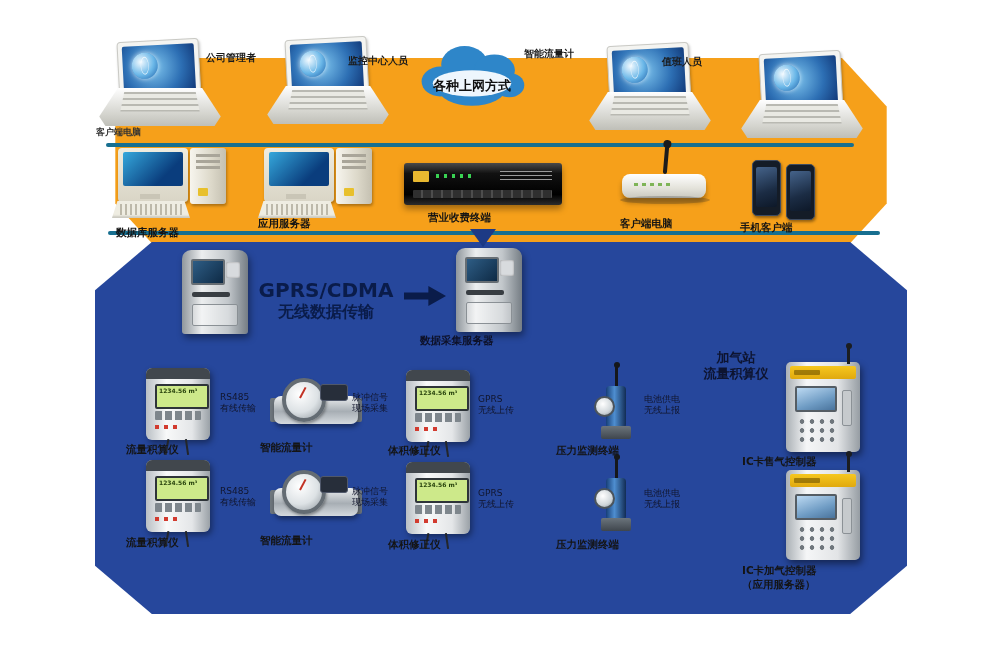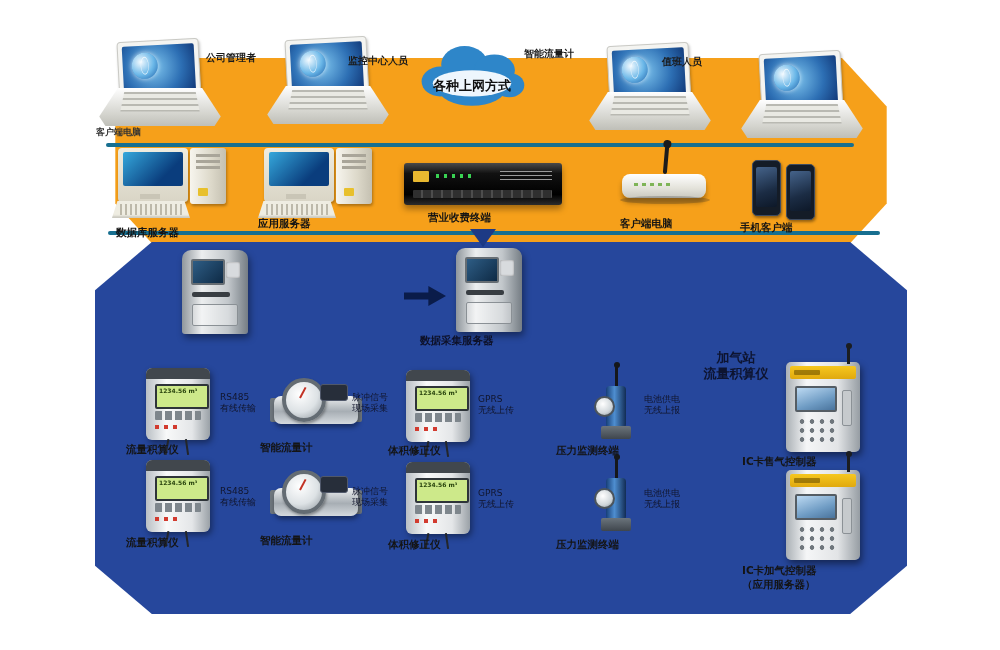--- a/index.html
+++ b/index.html
@@ -276,20 +276,24 @@
     <div class="ki-door"></div>
   </div>
   <div class="kiosk" style="left:456px;top:248px">
     <div class="ki-scr"></div>
     <div class="ki-pad"></div>
     <div class="ki-slot"></div>
     <div class="ki-door"></div>
   </div>
   <div class="small-label" style="left:420px;top:334px;width:140px;color:#0d1026">数据采集服务器</div>
 
+  <div class="gprs">
+    <div class="l1">GPRS/CDMA</div>
+    <div class="l2">无线数据传输</div>
+  </div>
   <div class="gprs-arrow"></div>
 
   <div class="flowc" style="left:146px;top:368px">
     <div class="fc-top"></div>
     <div class="fc-lcd">1234.56 m³</div>
     <div class="fc-btn"></div>
     <div class="fc-led"></div>
   </div>
   <div class="note" style="left:220px;top:392px">
     <span>RS485</span><br>

